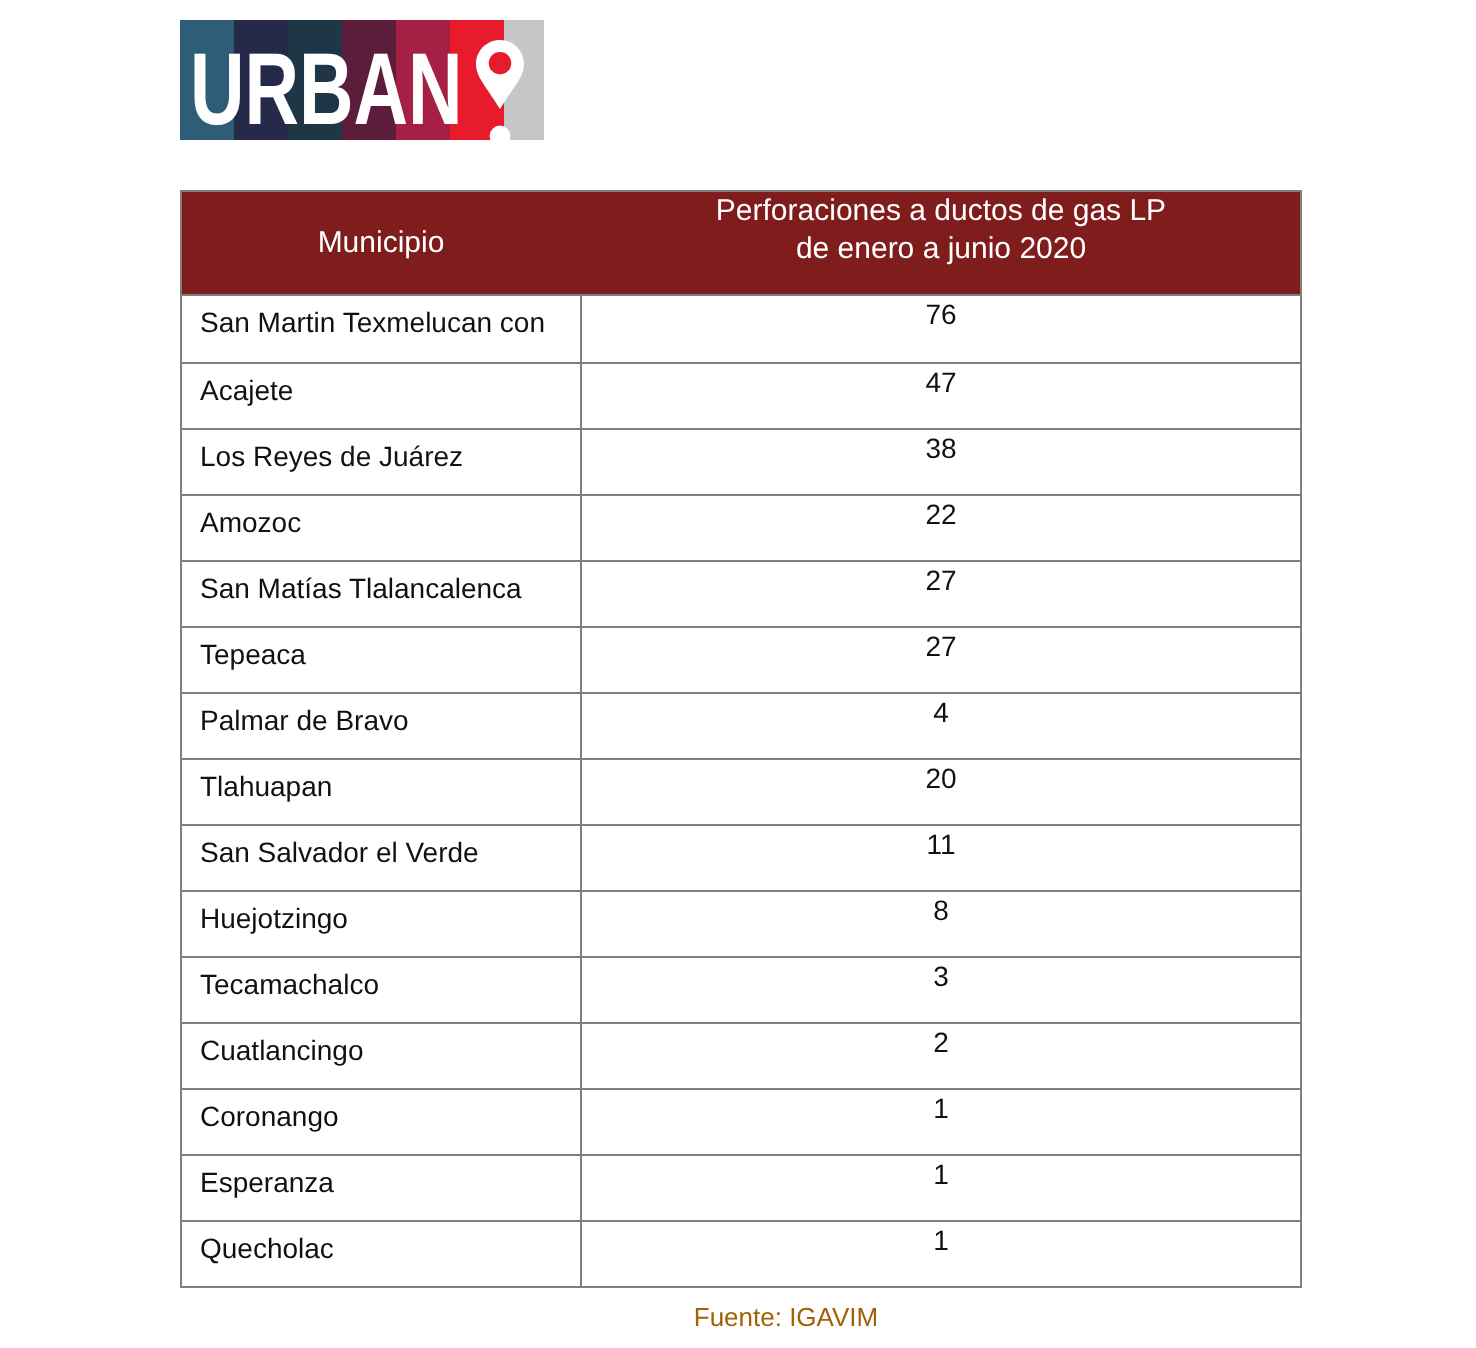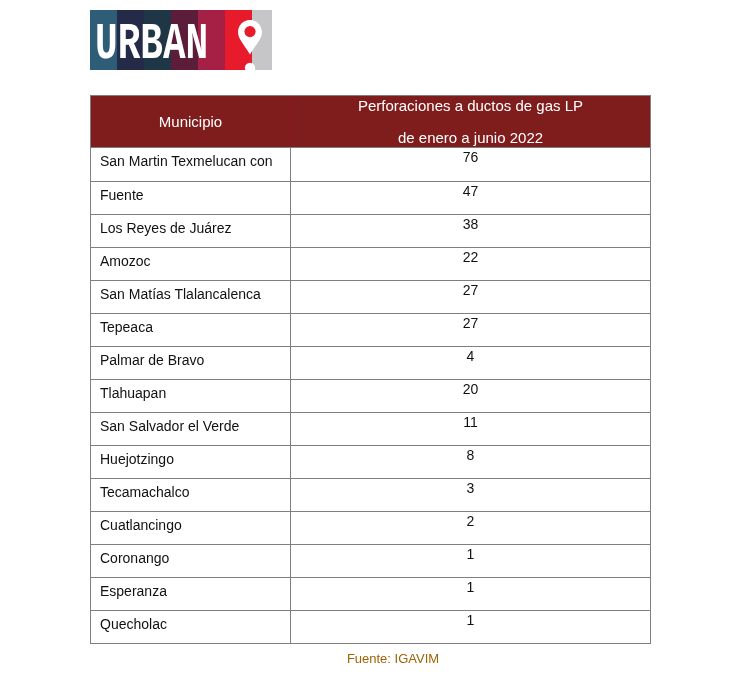--- a/index.html
+++ b/index.html
@@ -13,21 +13,20 @@
     overflow: hidden;
   }
 
   
   .logo {
     position: absolute;
     left: 90px;
     top: 10px;
     width: 182px;
     height: 60px;
-    font-family: Liberation Mono, monospace;
   }
   .stripes {
     position: absolute;
     inset: 0;
     display: flex;
   }
   .stripe { height: 100%; }
   .logo-text {
     position: absolute;
     left: 5px;
@@ -70,21 +69,21 @@
     align-items: center;
     justify-content: center;
     font-size: 15px;
     border-right: 1px solid #8c1420;
   }
   .th2 {
     flex: 1;
     display: flex;
     flex-direction: column;
     align-items: center;
-    justify-content: space-between;
+    justify-content: flex-start;
     font-size: 15px;
     line-height: 19px;
     text-align: center;
   }
   .trow {
     display: flex;
     height: 33px;
   }
   .trow + .trow { border-top: 1px solid #7f7f7f; }
   .cell {
@@ -136,31 +135,31 @@
       <circle cx="14" cy="12.6" r="5.6" fill="#e81b2d"></circle>
       <circle cx="14" cy="49" r="5.2" fill="#ffffff"></circle>
     </svg>
   </div>
 
   <div class="table">
     <div class="thead" style="background: #7f1d1d; color: rgb(255, 255, 255);">
       <div class="th1">Municipio</div>
       <div class="th2">
         <div>Perforaciones a ductos de gas LP</div>
-        <div>de enero a junio 2022</div>
+        <div>de enero a junio 2020</div>
       </div>
     </div>
     <div>
   <div class="trow">
     <div class="cell c1">San Martin Texmelucan con</div>
     <div class="cell c2">76</div>
   </div>
 
   <div class="trow">
-    <div class="cell c1">Fuente</div>
+    <div class="cell c1">Acajete</div>
     <div class="cell c2">47</div>
   </div>
 
   <div class="trow">
     <div class="cell c1">Los Reyes de Juárez</div>
     <div class="cell c2">38</div>
   </div>
 
   <div class="trow">
     <div class="cell c1">Amozoc</div>

